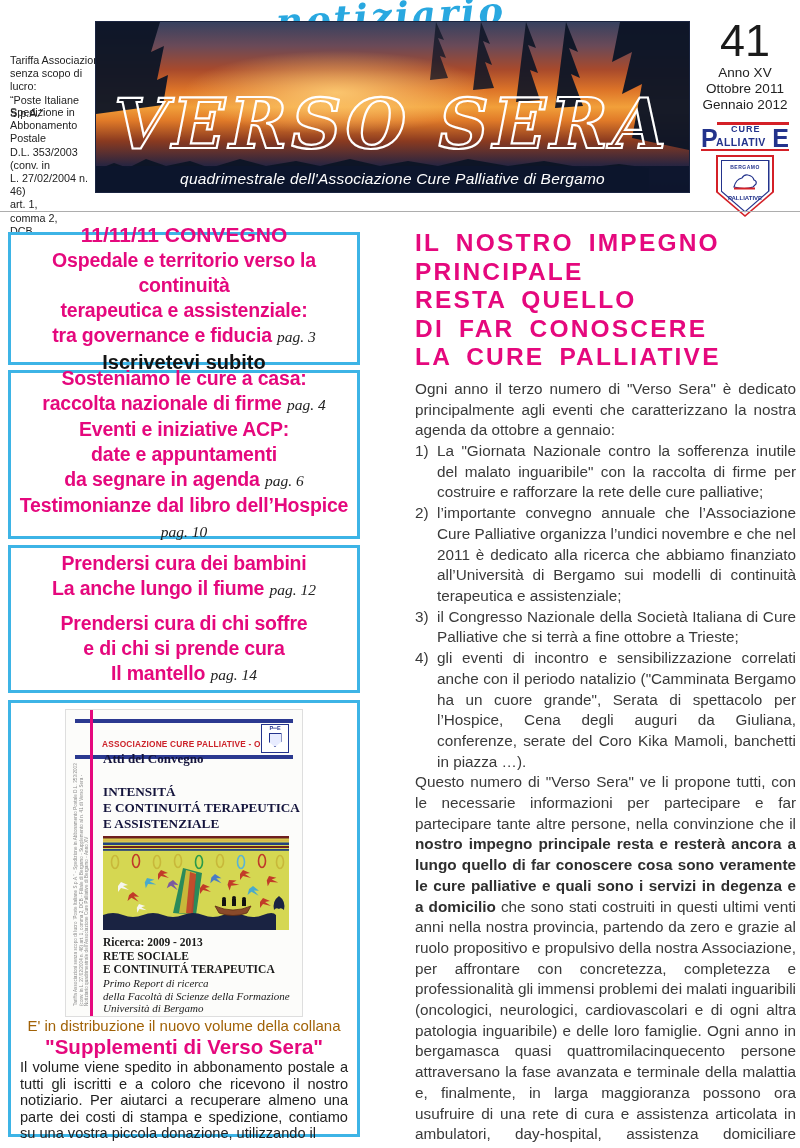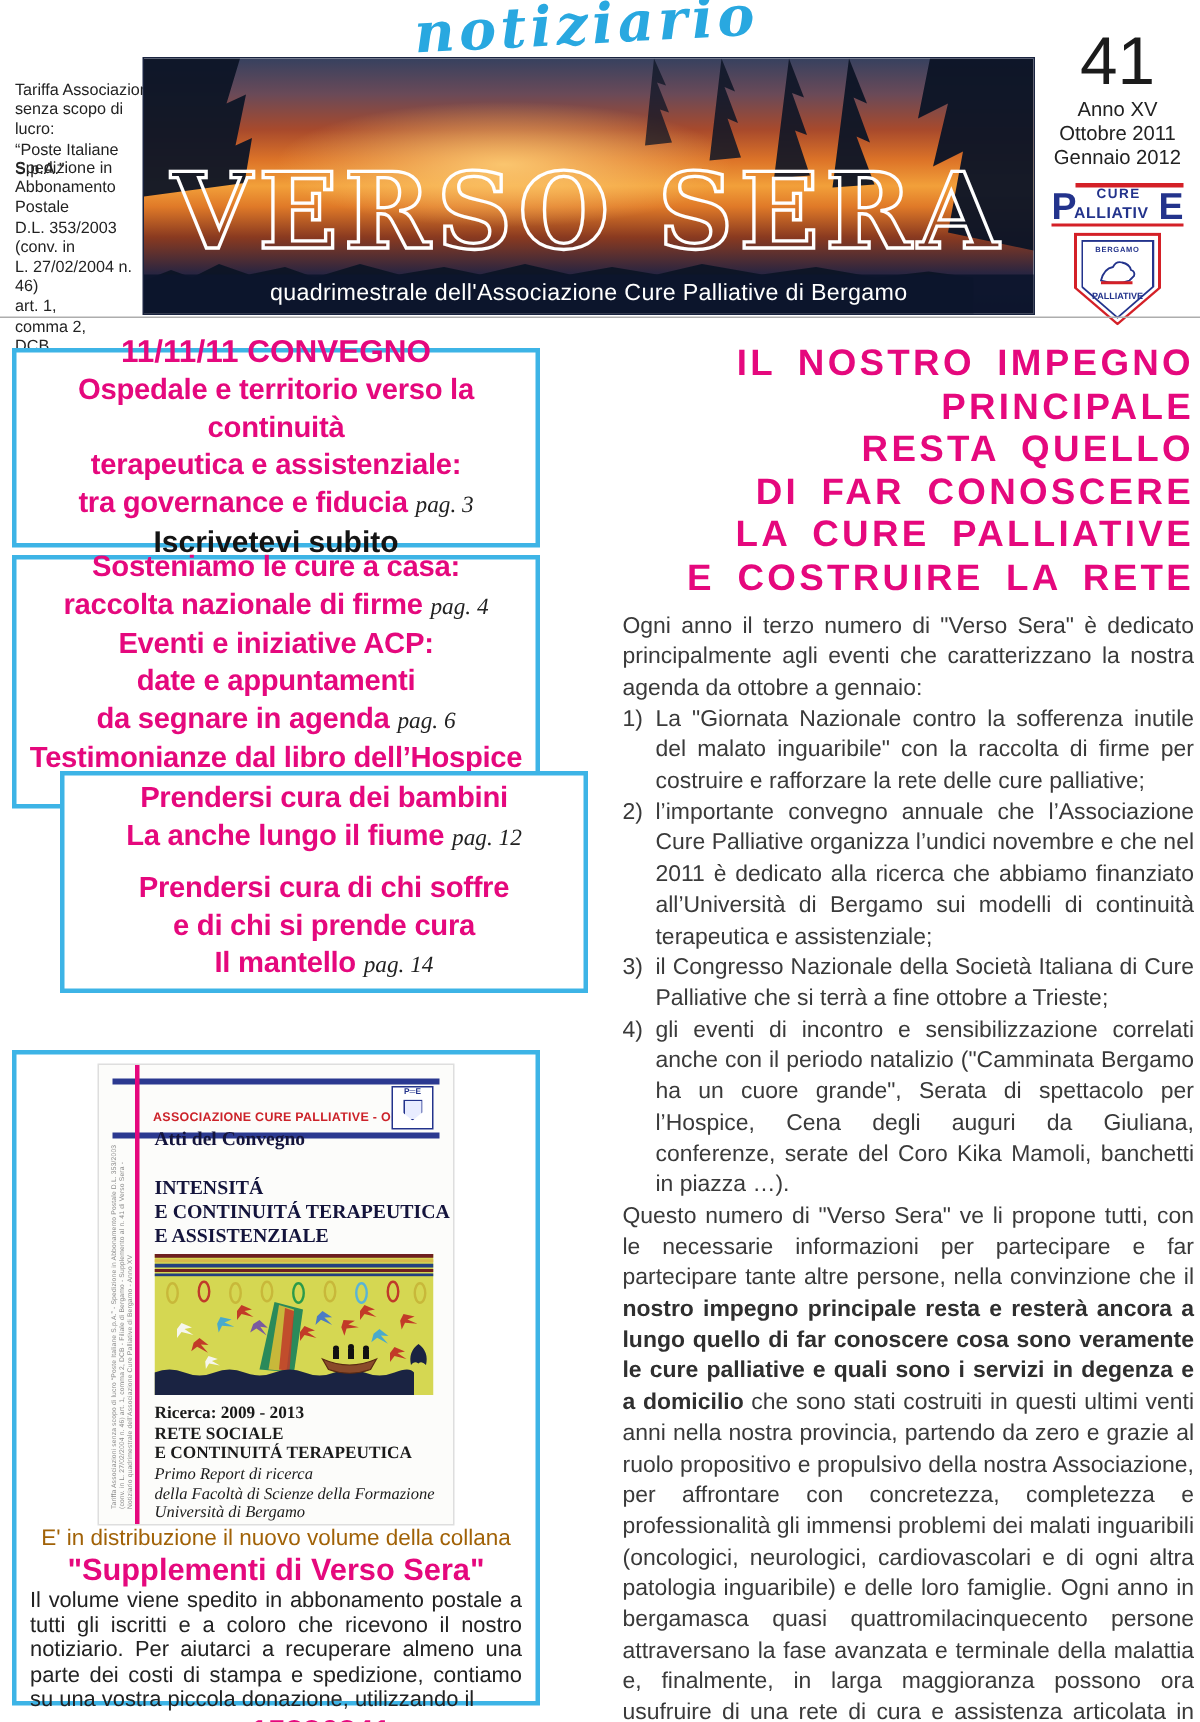--- a/index.html
+++ b/index.html
@@ -9,22 +9,22 @@
   
   .postal{position:absolute;left:10px;width:96px;font-size:10.8px;line-height:13.2px;
           color:#222;white-space:pre-line;}
   .postal-a{top:54px;}
   .postal-b{top:106px;}
 
   .notiziario{position:absolute;left:276px;top:-6px;font-family:"DejaVu Serif",serif;
               font-style:italic;font-weight:bold;font-size:37px;color:#29a8e0;
               letter-spacing:3px;transform:rotate(-3deg);}
 
-  .masthead{position:absolute;left:95px;top:38px;width:595px;height:172px;
-            border:1px solid #1a2440;box-sizing:border-box;}
+  .masthead{position:absolute;left:95px;top:21px;width:595px;height:172px;
+            border:1px solid #1a2440;box-sizing:border-box;font-style:italic;}
   .masthead svg{position:absolute;left:0;top:0;}
   .mast-strip{position:absolute;left:0;right:0;bottom:0;height:26px;
               background:rgba(13,22,45,.93);display:flex;align-items:center;justify-content:center;}
   .mast-strip span{color:#fff;font-size:15.5px;letter-spacing:.2px;}
 
   .issue-col{position:absolute;left:692px;top:18px;width:106px;text-align:center;}
   .issue-number{font-size:45px;line-height:46px;color:#1b1b1b;font-weight:400;}
   .issue-dates{font-size:13.5px;line-height:16px;color:#222;margin-top:1px;}
 
   
@@ -51,21 +51,21 @@
                  font-size:6px;font-weight:bold;color:#23338c;}
 
   .divider{position:absolute;top:211px;left:0;width:800px;height:1px;background:#adadad;}
 
   
   .tocbox{position:absolute;left:8px;width:352px;border:3px solid #3db4e6;box-sizing:border-box;
           background:#fff;display:flex;flex-direction:column;justify-content:center;
           align-items:center;text-align:center;}
   .box1{top:232px;height:133px;}
   .box2{top:370px;height:169px;}
-  .box3{top:514px;height:148px;margin-left:32px;}
+  .box3{top:545px;height:148px;}
   .box4{top:700px;height:437px;justify-content:flex-start;align-items:stretch;text-align:center;}
 
   .toc-title{font-size:21px;font-weight:bold;color:#e5087d;line-height:26px;}
   .toc-line{font-size:19.5px;font-weight:bold;color:#e5087d;line-height:25px;letter-spacing:-.2px;}
   .pag{font-family:"Liberation Serif",serif;font-style:italic;font-weight:normal;
        color:#222;font-size:15.5px;letter-spacing:0;}
   .toc-footer{font-size:20px;font-weight:bold;color:#141414;line-height:27px;text-align:center;}
   .gap8{height:9px;}
 
   
@@ -98,21 +98,21 @@
 
   .dist-line1{font-size:15px;color:#a16207;line-height:18px;}
   .dist-series{font-size:20.5px;font-weight:bold;color:#e5087d;line-height:23px;}
   .dist-body{font-size:14.6px;line-height:16.6px;color:#222;text-align:justify;
              padding:1px 9px 0;}
   .dist-ccp{font-size:21px;font-weight:bold;color:#e5087d;line-height:23px;margin-top:1px;}
 
   
   .article{position:absolute;left:415px;top:229px;width:381px;}
   .a-title div{font-size:24.5px;line-height:28.6px;font-weight:bold;color:#e5087d;
-               letter-spacing:2.2px;word-spacing:6px;text-align:right;}
+               letter-spacing:2.2px;word-spacing:6px;}
   .a-body{margin-top:7px;font-size:15.3px;line-height:20.7px;color:#3a3a3a;text-align:justify;}
   .li{display:flex;}
   .li-num{width:22px;flex:none;}
   .li-text{flex:1;text-align:justify;}
   .bold{font-weight:bold;color:#2f2f2f;}
 </style>
 </head>
 <body>
 
 <div class="page">
@@ -335,21 +335,20 @@
 
   </div>
 
   <div class="article">
     <div class="a-title">
       <div>IL NOSTRO IMPEGNO</div>
       <div>PRINCIPALE</div>
       <div>RESTA QUELLO</div>
       <div>DI FAR CONOSCERE</div>
       <div>LA CURE PALLIATIVE</div>
-      <div>E COSTRUIRE LA RETE</div>
     </div>
 
     <div class="a-body">
       <div>Ogni anno il terzo numero di "Verso Sera" è dedicato principalmente agli eventi che caratterizzano la nostra agenda da ottobre a gennaio:</div>
 
       <div class="li">
         <span class="li-num">1)</span>
         <span class="li-text">La "Giornata Nazionale contro la sofferenza inutile del malato inguaribile" con la raccolta di firme per costruire e rafforzare la rete delle cure palliative;</span>
       </div>
       <div class="li">

